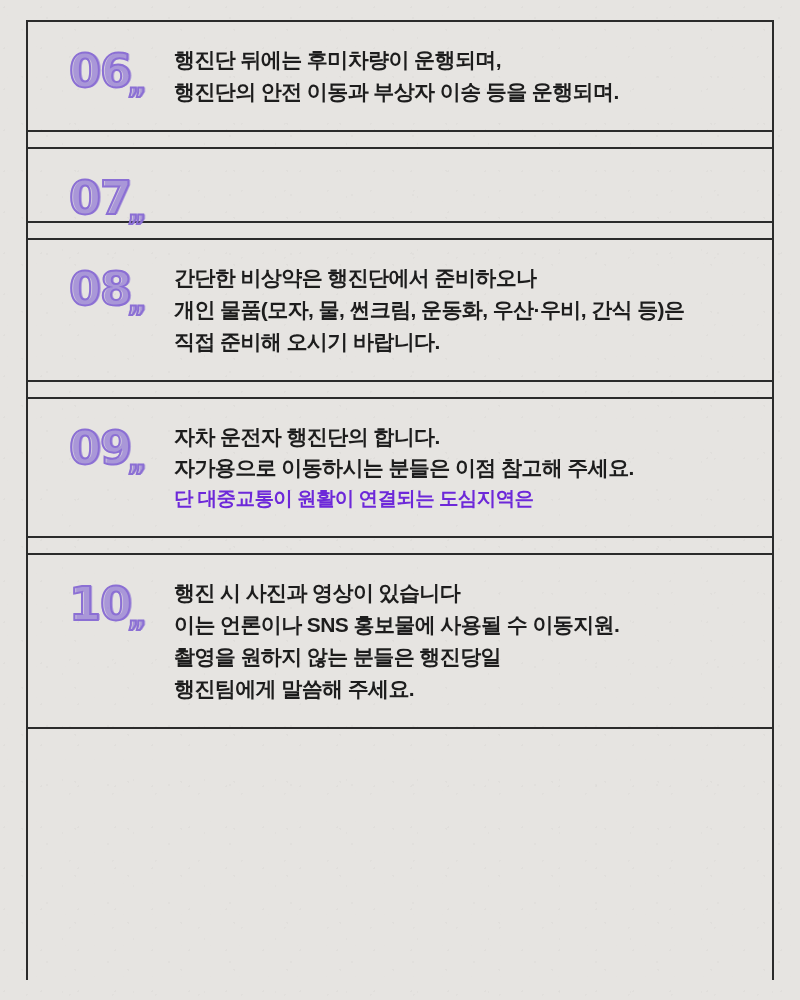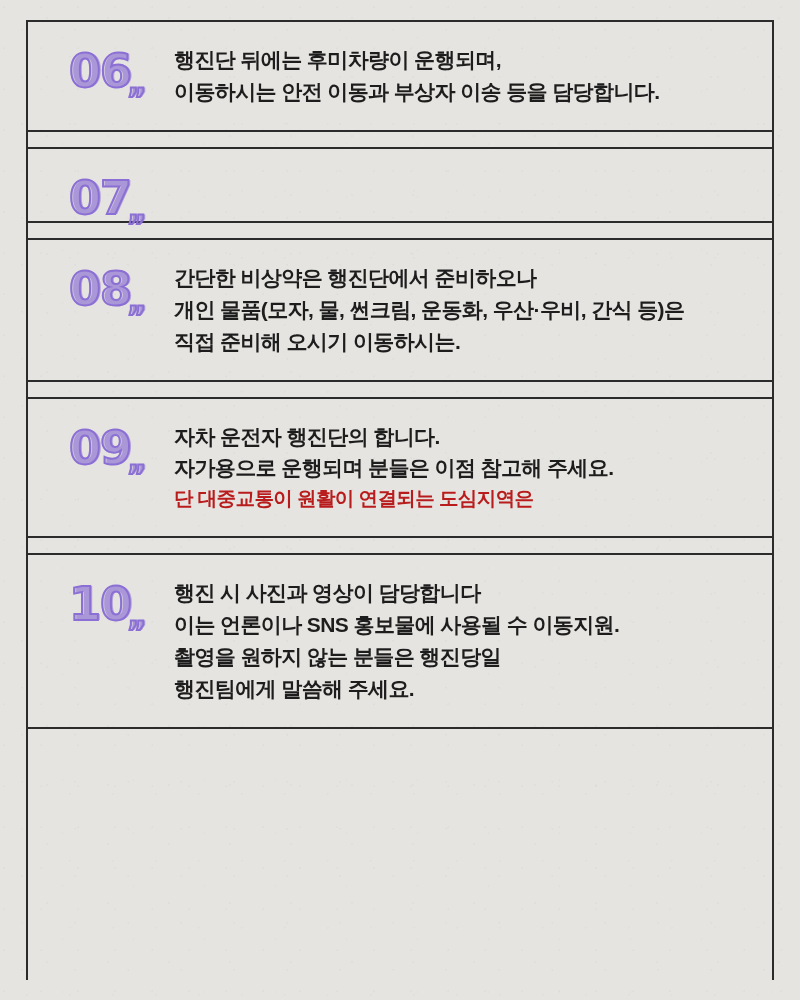--- a/index.html
+++ b/index.html
@@ -108,69 +108,69 @@
     font-weight: 700;
     font-size: 21px;
     line-height: 1.52;
     color: #1d1d1d;
     letter-spacing: -0.6px;
     white-space: nowrap;
   }
   .line.small {
     font-size: 19.5px;
     font-weight: 600;
-    color: #b91c1c;
+    color: #6d28d9;
   }
 </style>
 </head>
 <body>
 
 <div class="paper-noise"></div>
 
 <div class="page-frame"></div>
 
 <div class="rows" id="rows">
     <div class="row">
       <div class="num-cell">
         <div class="num">06<span class="dots">„</span></div>
       </div>
       <div class="text-cell">
         <div class="line">행진단 뒤에는 후미차량이 운행되며,</div>
-        <div class="line">이동하시는 안전 이동과 부상자 이송 등을 담당합니다.</div>
+        <div class="line">행진단의 안전 이동과 부상자 이송 등을 운행되며.</div>
       </div>
     </div>
     <div class="row">
       <div class="num-cell">
         <div class="num">07<span class="dots">„</span></div>
       </div>
     </div>
     <div class="row">
       <div class="num-cell">
         <div class="num">08<span class="dots">„</span></div>
       </div>
       <div class="text-cell">
         <div class="line">간단한 비상약은 행진단에서 준비하오나</div>
         <div class="line">개인 물품(모자, 물, 썬크림, 운동화, 우산·우비, 간식 등)은</div>
-        <div class="line">직접 준비해 오시기 이동하시는.</div>
+        <div class="line">직접 준비해 오시기 바랍니다.</div>
       </div>
     </div>
     <div class="row">
       <div class="num-cell">
         <div class="num">09<span class="dots">„</span></div>
       </div>
       <div class="text-cell">
         <div class="line">자차 운전자 행진단의 합니다.</div>
-        <div class="line">자가용으로 운행되며 분들은 이점 참고해 주세요.</div>
+        <div class="line">자가용으로 이동하시는 분들은 이점 참고해 주세요.</div>
         <div class="line small">단 대중교통이 원활이 연결되는 도심지역은</div>
       </div>
     </div>
     <div class="row">
       <div class="num-cell">
         <div class="num">10<span class="dots">„</span></div>
       </div>
       <div class="text-cell">
-        <div class="line">행진 시 사진과 영상이 담당합니다</div>
+        <div class="line">행진 시 사진과 영상이 있습니다</div>
         <div class="line">이는 언론이나 SNS 홍보물에 사용될 수 이동지원.</div>
         <div class="line">촬영을 원하지 않는 분들은 행진당일</div>
         <div class="line">행진팀에게 말씀해 주세요.</div>
       </div>
     </div>
   </div>
 
 </body></html>

